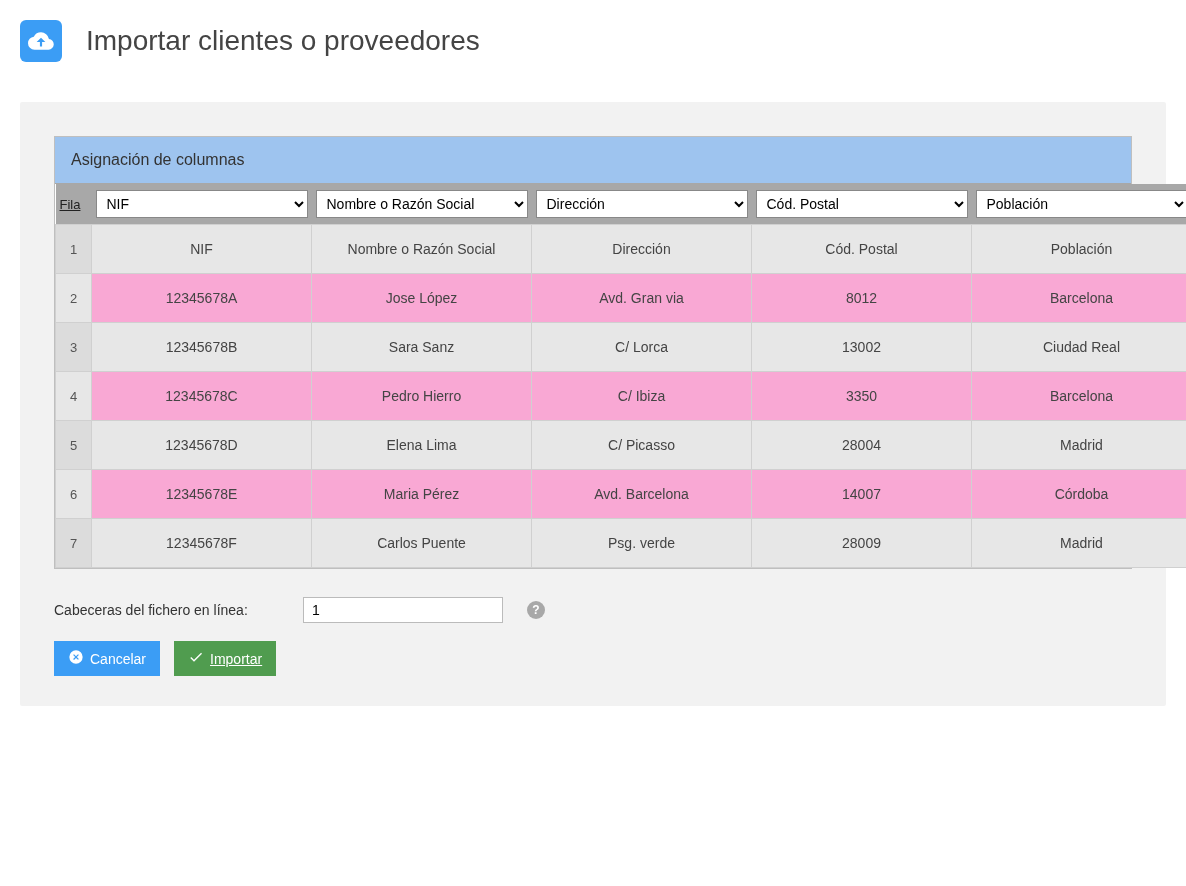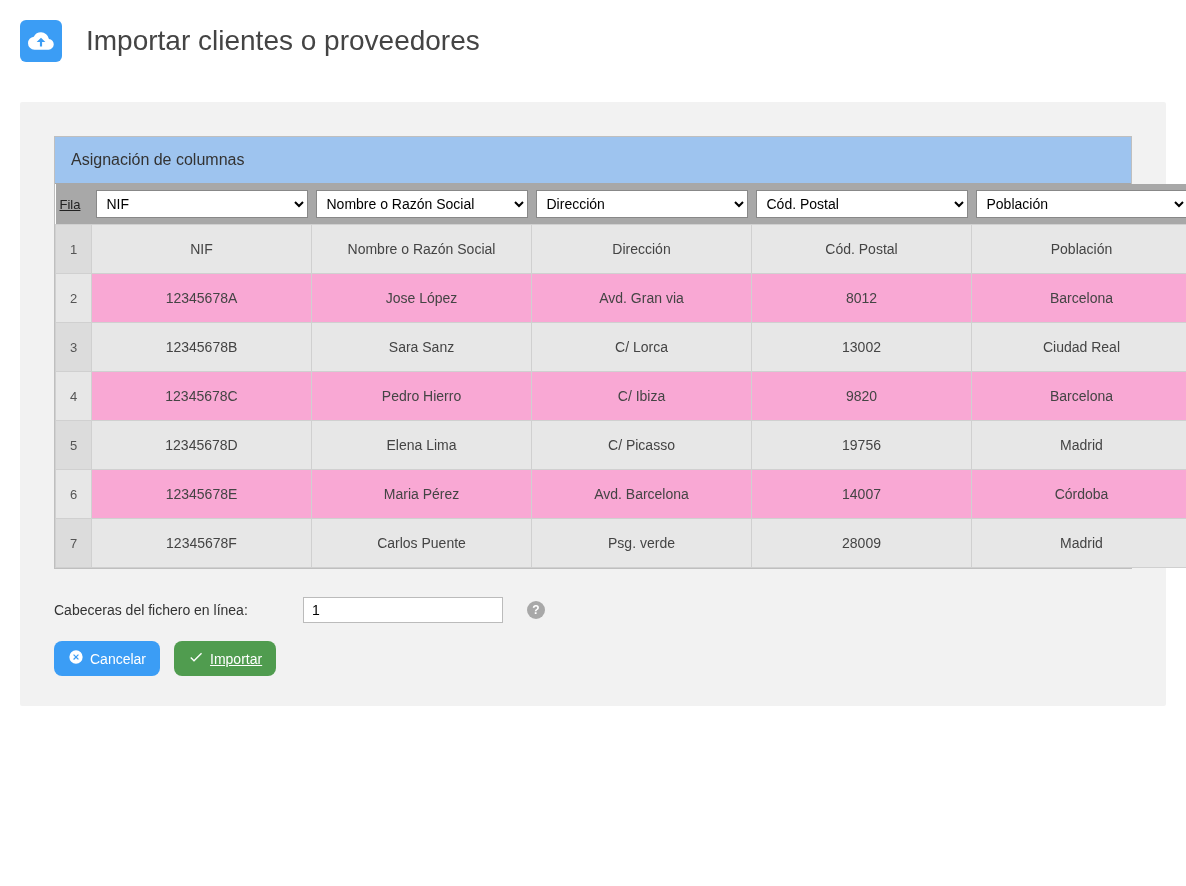--- a/index.html
+++ b/index.html
@@ -135,21 +135,21 @@
     margin-top: 18px;
     display: flex;
     gap: 14px;
   }
   .btn {
     display: inline-flex;
     align-items: center;
     gap: 6px;
     padding: 8px 14px;
     border: none;
-    border-radius: 8px;
+    border-radius: 0;
     font-size: 14px;
     color: #fff;
     cursor: pointer;
   }
   .btn-cancel { background: #3b9df5; }
   .btn-import { background: #509c4f; text-decoration: underline; }
   .btn svg { width: 16px; height: 16px; fill: #fff; }
 </style>
 </head>
 <body>
@@ -209,29 +209,29 @@
               <td>Sara Sanz</td>
               <td>C/ Lorca</td>
               <td>13002</td>
               <td>Ciudad Real</td>
             </tr>
             <tr class="even">
               <td class="row-idx">4</td>
               <td>12345678C</td>
               <td>Pedro Hierro</td>
               <td>C/ Ibiza</td>
-              <td>9820</td>
+              <td>3350</td>
               <td>Barcelona</td>
             </tr>
             <tr class="odd">
               <td class="row-idx">5</td>
               <td>12345678D</td>
               <td>Elena Lima</td>
               <td>C/ Picasso</td>
-              <td>19756</td>
+              <td>28004</td>
               <td>Madrid</td>
             </tr>
             <tr class="even">
               <td class="row-idx">6</td>
               <td>12345678E</td>
               <td>Maria Pérez</td>
               <td>Avd. Barcelona</td>
               <td>14007</td>
               <td>Córdoba</td>
             </tr>

